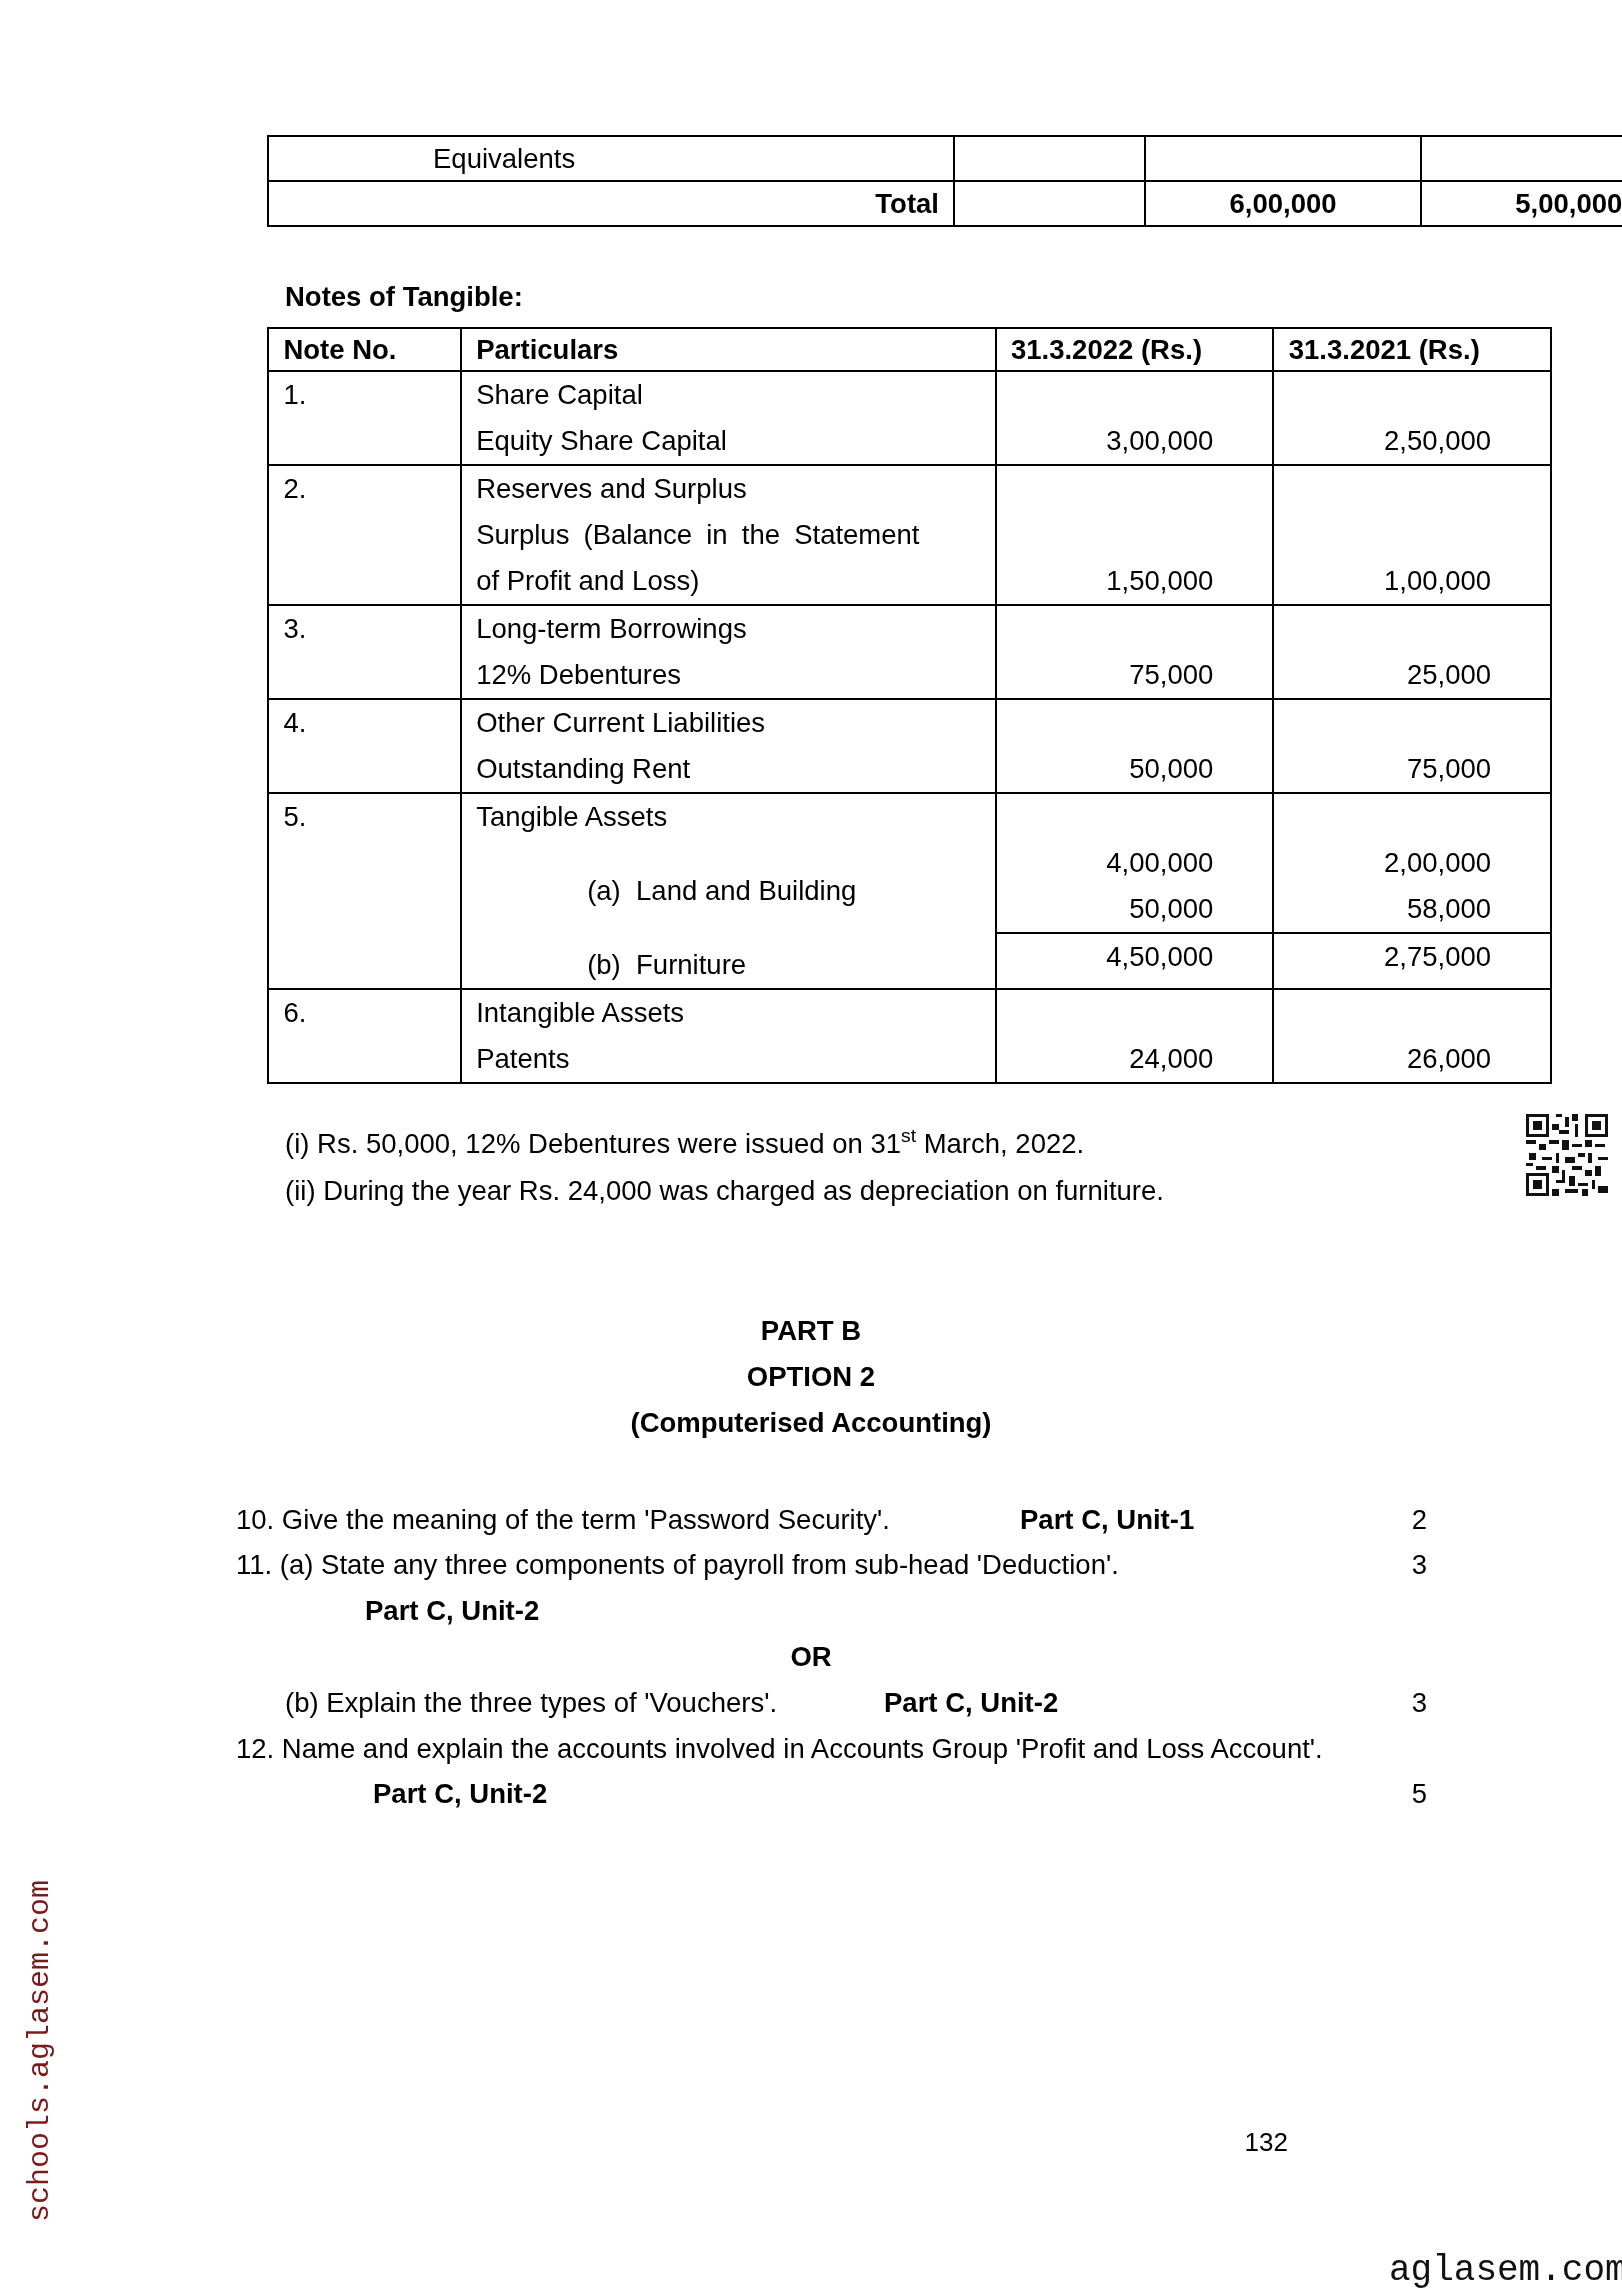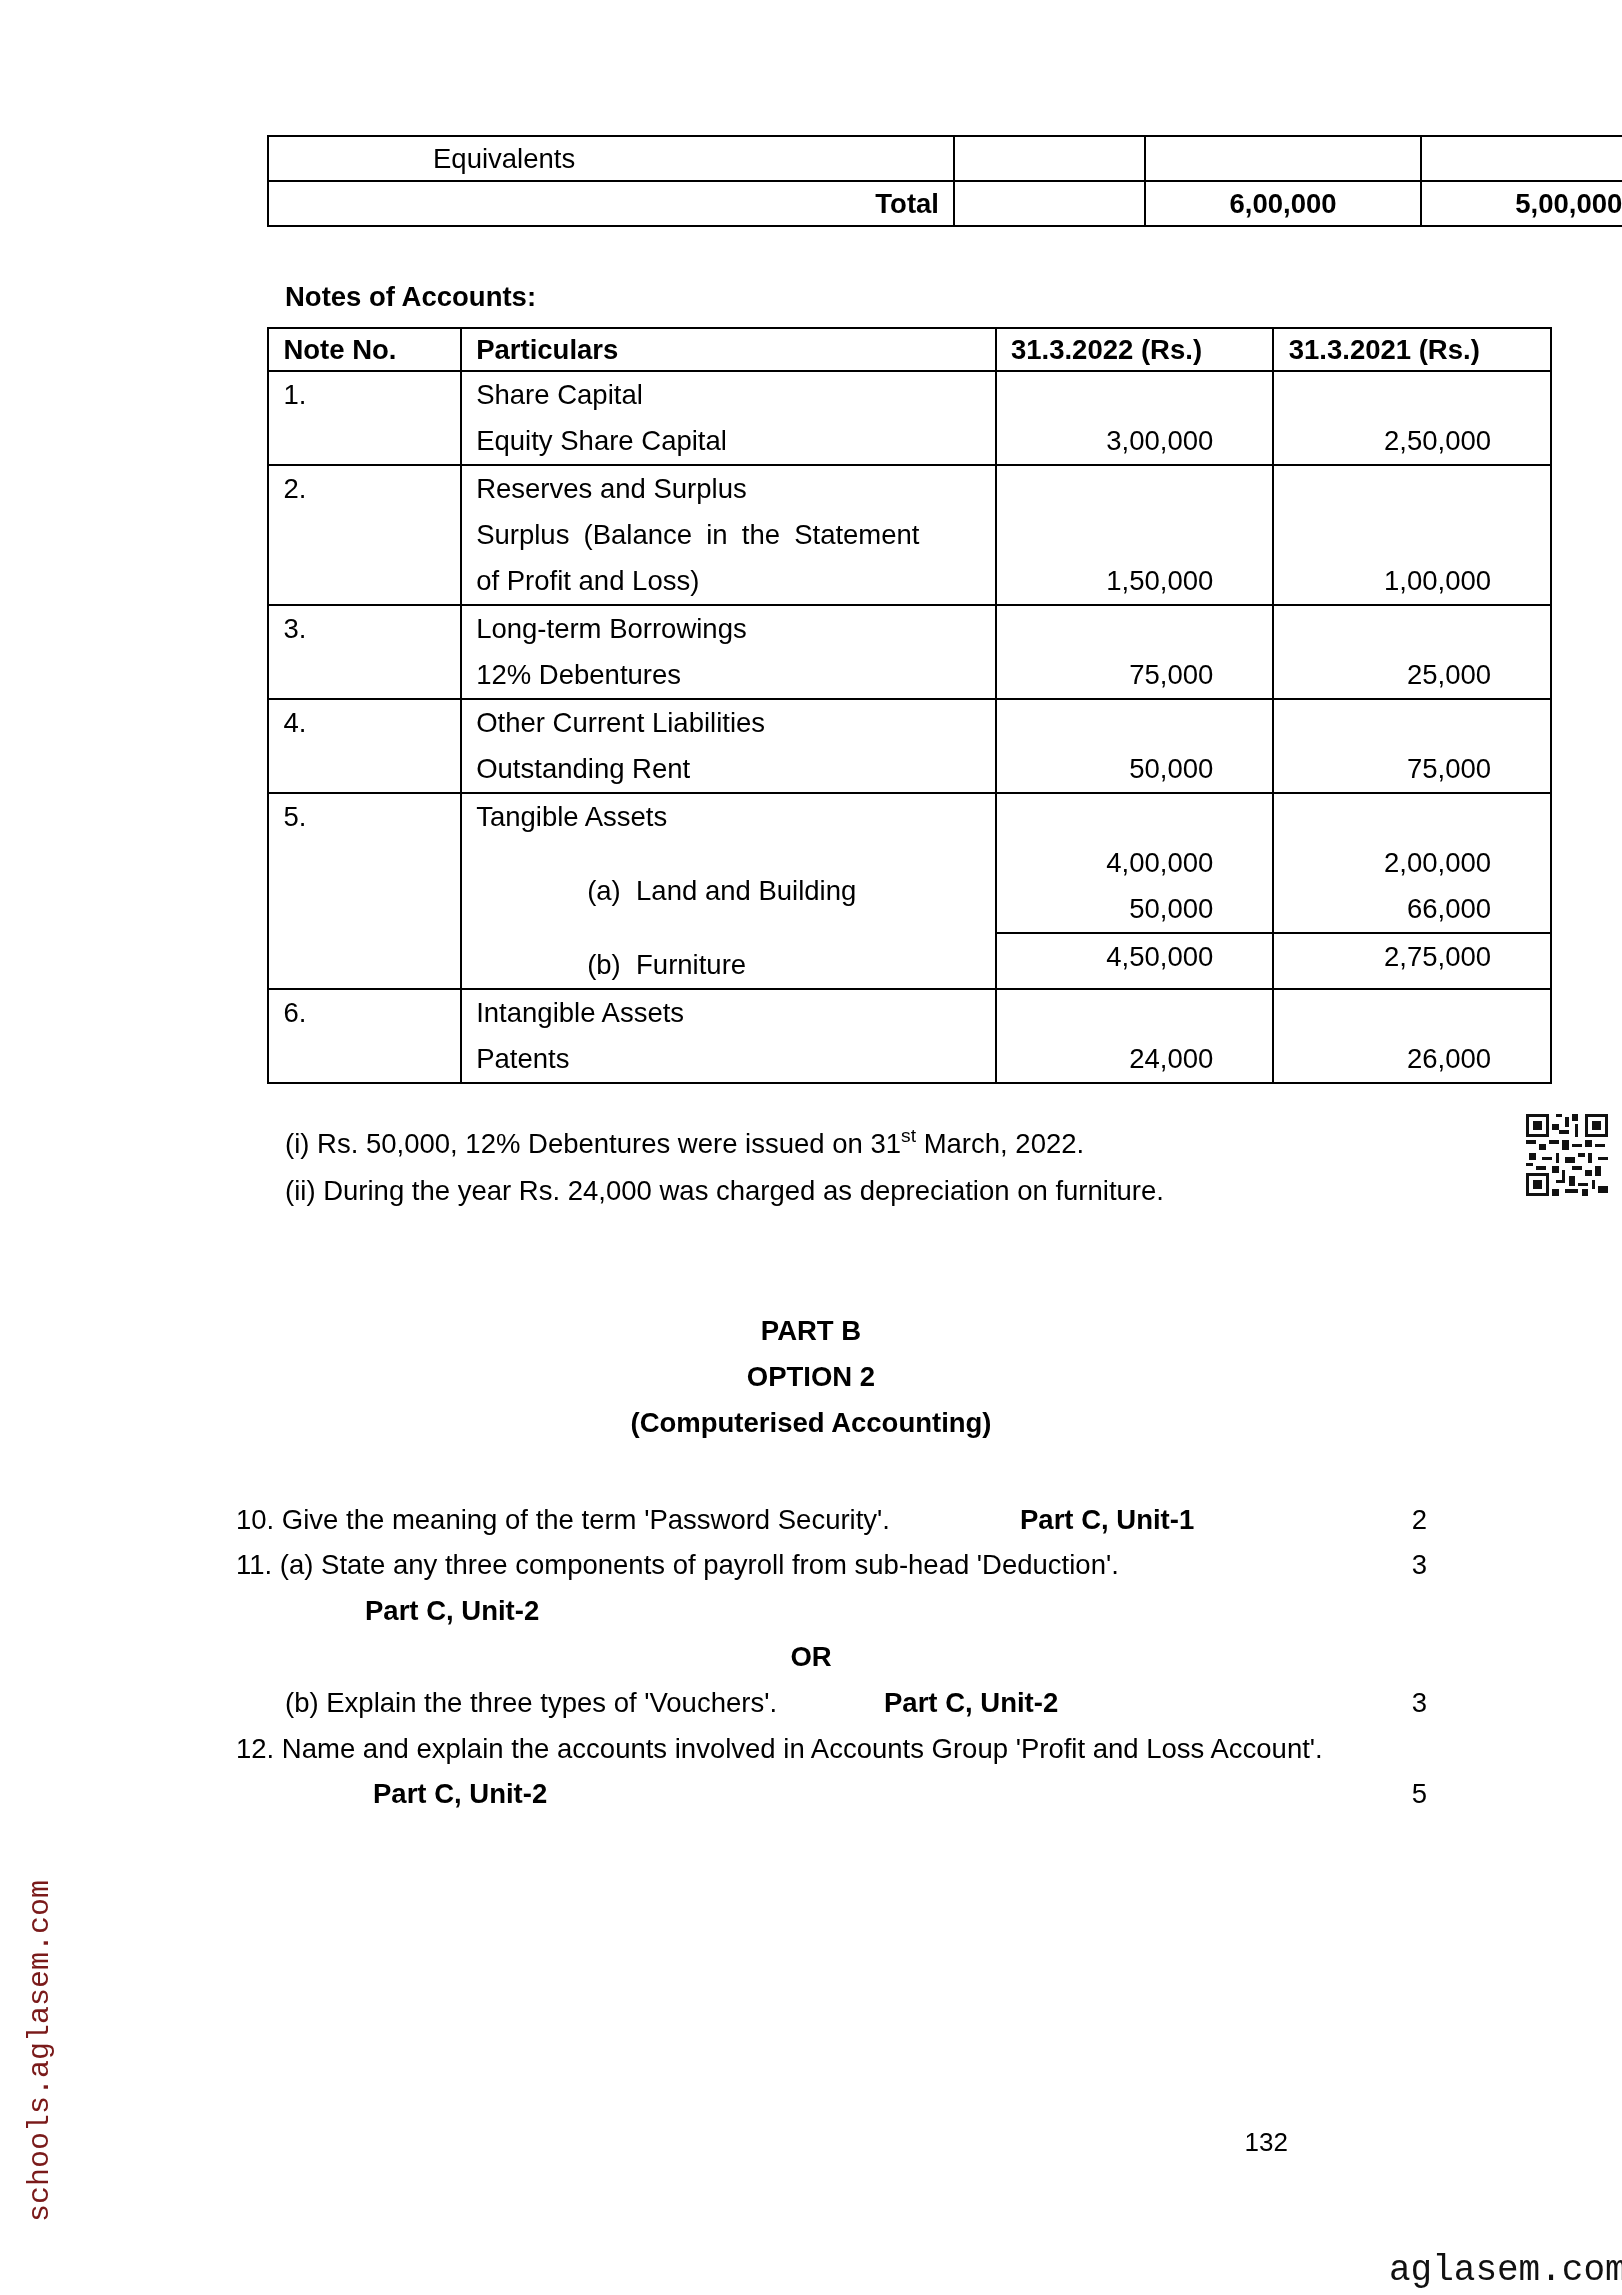--- a/index.html
+++ b/index.html
@@ -77,21 +77,21 @@
   </tr>
   <tr>
     <td class="c-desc bold" style="text-align:right">Total</td>
     <td class="c-note"></td>
     <td class="c-cur bold" style="text-align:center">6,00,000</td>
     <td class="c-prev bold" style="text-align:center">5,00,000</td>
   </tr>
 </tbody>
   </table>
 
-<div id="notes-heading" class="abs">Notes of Accounts:</div>
+<div id="notes-heading" class="abs">Notes of Tangible:</div>
 
 <table id="notes-table">
   <tbody>
       <tr>
     <th class="w-no">Note No.</th>
     <th class="w-part">Particulars</th>
     <th class="w-cur">31.3.2022 (Rs.)</th>
     <th class="w-prev">31.3.2021 (Rs.)</th>
   </tr>
 
@@ -175,21 +175,21 @@
         <div style="height:46px"></div>
         <div style="height:46px">4,00,000</div>
         <div style="height:46px">50,000</div>
       </div>
       <div class="bot-part">4,50,000</div>
     </td>
     <td class="split">
       <div class="top-part">
         <div style="height:46px"></div>
         <div style="height:46px">2,00,000</div>
-        <div style="height:46px">66,000</div>
+        <div style="height:46px">58,000</div>
       </div>
       <div class="bot-part">2,75,000</div>
     </td>
   </tr>
 
   <tr>
     <td>6.</td>
     <td class="part">
       <div>Intangible Assets</div>
       <div>Patents</div>

